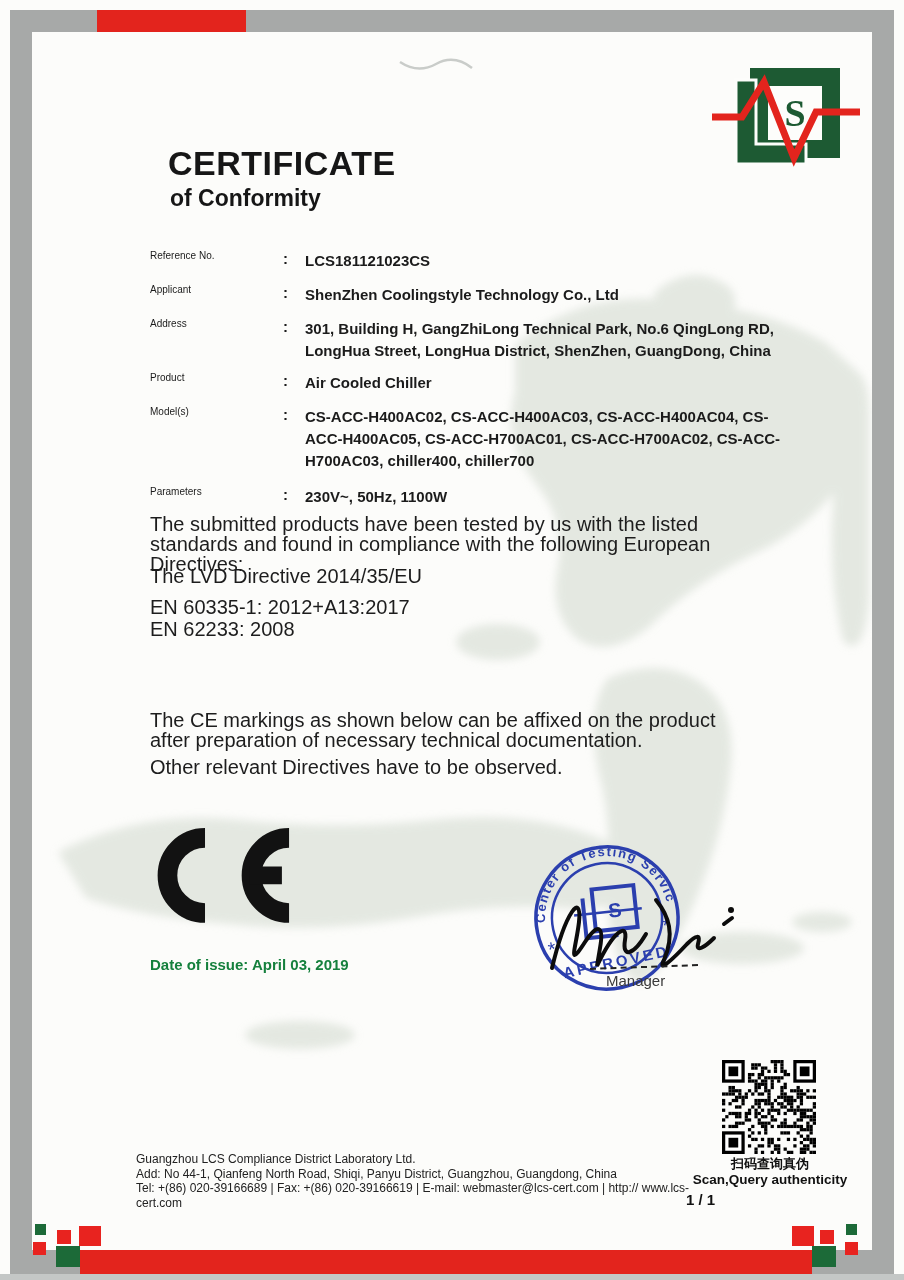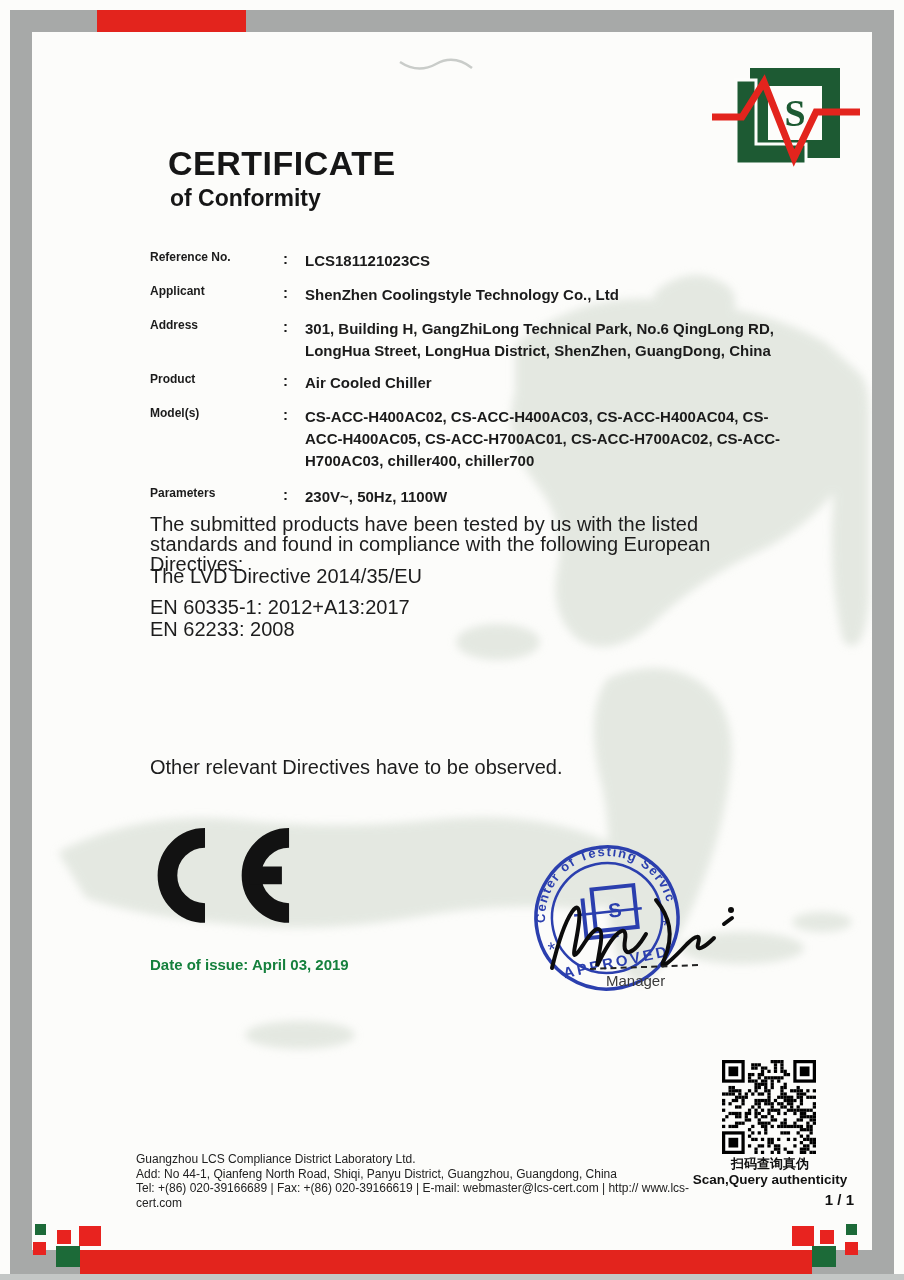--- a/index.html
+++ b/index.html
@@ -11,36 +11,36 @@
   
   .frame{background:#a7a9a8;z-index:3;}
   .redbar{background:#e3241d;z-index:4;}
   .sq-red{background:#e8231f;z-index:5;}
   .sq-green{background:#1c6a38;z-index:5;}
   .edge-strip{background:#c4c7c6;z-index:2;}
   
   .title{left:168px;top:144px;font-size:34px;font-weight:bold;color:#161616;letter-spacing:.5px;z-index:2;}
   .subtitle{left:170px;top:185px;font-size:23px;font-weight:bold;color:#161616;z-index:2;}
   .fieldrow{left:150px;width:640px;display:flex;z-index:2;color:#1b1b1b;}
-  .fieldrow .lbl{width:133px;font-size:12px;font-weight:bold;flex:none;}
+  .fieldrow .lbl{width:133px;font-size:10px;font-weight:normal;flex:none;}
   .fieldrow .col{width:22px;font-size:15px;font-weight:bold;flex:none;}
   .fieldrow .val{font-size:15px;font-weight:bold;line-height:22px;}
   .para{left:150px;width:588px;font-size:20px;line-height:20px;color:#1d1d1d;z-index:2;}
   .bold{font-weight:normal;}
   .date-line{left:150px;top:956px;font-size:15px;font-weight:bold;color:#15803d;z-index:2;}
   
   .stamp{left:526px;top:840px;z-index:2;}
   .signature{left:538px;top:872px;z-index:3;}
   .dash-line{left:590px;top:966px;width:108px;border-top:2px dashed #222;transform:rotate(-2deg);z-index:3;}
   .manager{left:606px;top:972px;font-size:15px;color:#3a3a3a;z-index:3;}
   
   .qr{left:720px;top:1060px;z-index:2;}
   .qr-cn{left:706px;top:1155px;width:128px;text-align:center;font-size:13px;font-weight:bold;color:#111;z-index:2;}
   .qr-en{left:686px;top:1172px;width:168px;text-align:center;font-size:13.5px;font-weight:bold;color:#111;z-index:2;}
-  .page-ind{left:686px;top:1191px;width:168px;text-align:right;font-size:15px;font-weight:bold;color:#111;z-index:2;}
+  .page-ind{left:686px;top:1191px;width:168px;text-align:left;font-size:15px;font-weight:bold;color:#111;z-index:2;}
   
   .footer{left:136px;top:1152px;width:560px;font-size:12px;line-height:14.5px;color:#222;z-index:2;}
 </style>
 </head>
 <body>
 
 <div class="page">
 
   <svg class="map" width="904" height="1280">
     <defs>
@@ -138,20 +138,21 @@
         <div>230V~, 50Hz, 1100W</div>
       </div>
   </div>
 
   <div class="abs para" style="top:514px;">The submitted products have been tested by us with the listed standards and found in compliance with the following European Directives:</div>
   <div class="abs para bold" style="top:566px;">The LVD Directive 2014/35/EU</div>
   <div class="abs para bold" style="top:596px;line-height:22px;">
     <div>EN 60335-1: 2012+A13:2017</div>
     <div>EN 62233: 2008</div>
   </div>
+  <div class="abs para" style="top:710px;">The CE markings as shown below can be affixed on the product after preparation of necessary technical documentation.</div>
   <div class="abs para" style="top:757px;">Other relevant Directives have to be observed.</div>
 
   <svg class="abs" style="left:146px;top:810px;z-index:2;" width="152" height="138" viewBox="0 0 170 120">
     <path d="M 66 14 A 42 42 0 1 0 66 98" fill="none" stroke="#121212" stroke-width="22"></path>
     <path d="M 160 14 A 42 42 0 1 0 160 98" fill="none" stroke="#121212" stroke-width="22"></path>
     <line x1="116" y1="56" x2="152" y2="56" stroke="#121212" stroke-width="20"></line>
   </svg>
 
   <div class="abs date-line">Date of issue: April 03, 2019</div>
 

